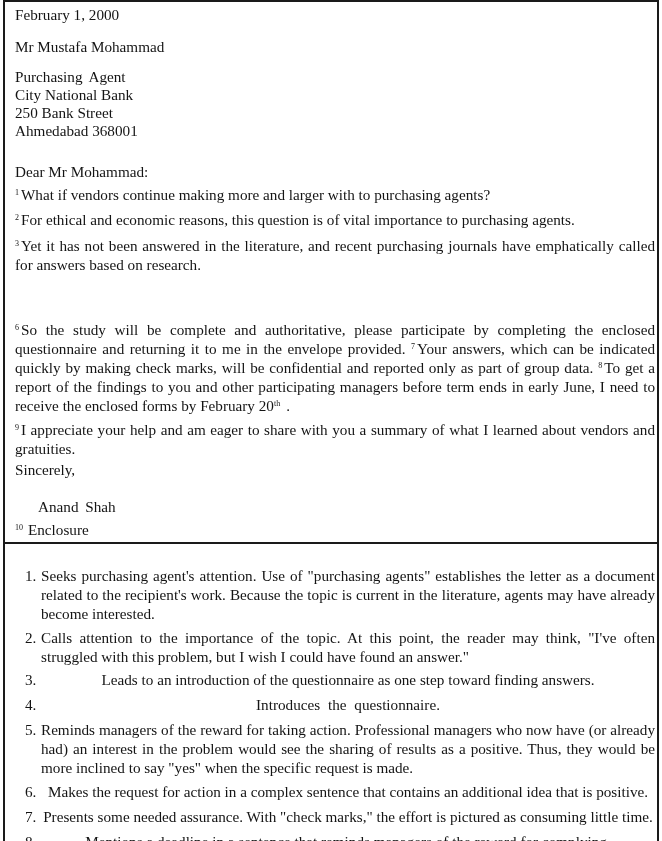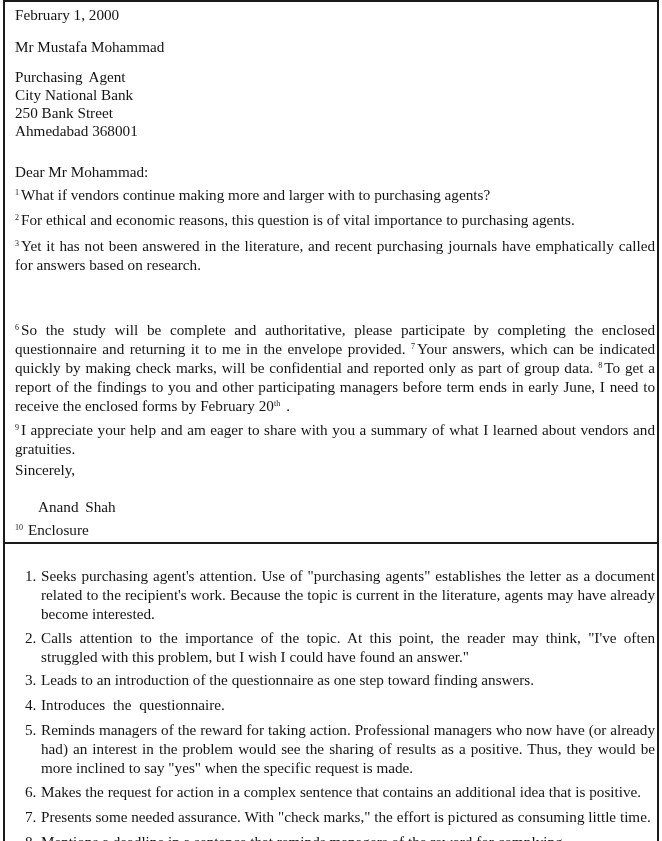--- a/index.html
+++ b/index.html
@@ -74,21 +74,21 @@
     }
     .note .num {
       position: absolute;
       left: 0;
       top: 0;
     }
     .note .txt {
       display: block;
       margin-left: 16px;
     }
-    .note.single .txt { white-space: nowrap; text-align: left; }
+    .note.single .txt { white-space: nowrap; text-align: center; }
   </style>
 </head>
 <body>
 
 <div class="page">
 
   <div class="letter-box">
     <div class="abs" style="left:10px; top:3px;">February 1, 2000</div>
 
     <div class="abs" style="left:10px; top:35px;">Mr Mustafa Mohammad</div>

